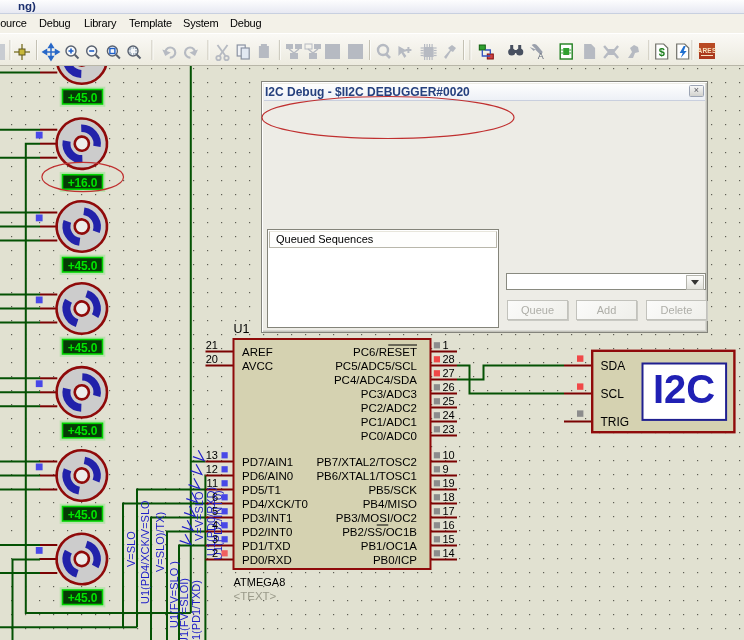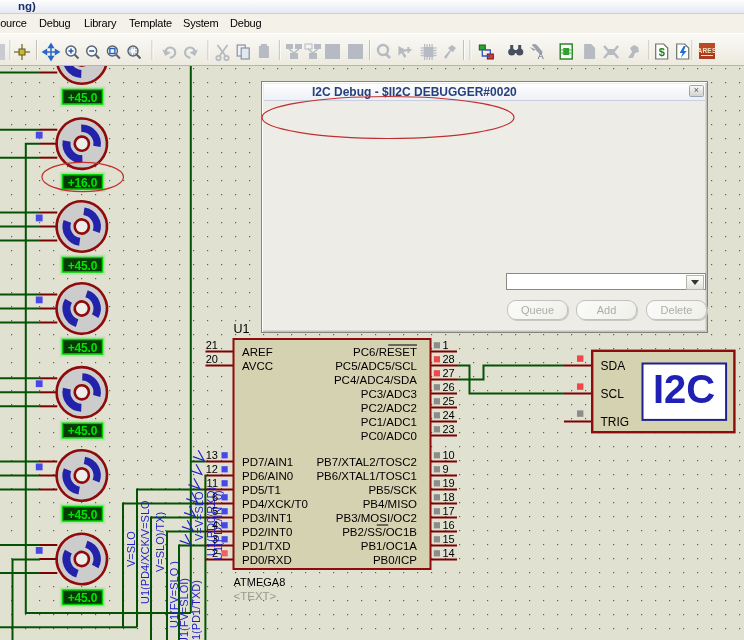--- a/index.html
+++ b/index.html
@@ -12,42 +12,42 @@
 #menubar span{position:absolute;top:3px;}
 #toolbar{position:absolute;left:0;top:33px;width:744px;height:31px;
 background:linear-gradient(to bottom,#FAF9F5,#ECEADF);border-top:1px solid #fff;border-bottom:1px solid #B8B6A8;}
 #canvas{position:absolute;left:0;top:0;}
 
 #dlg{position:absolute;left:261px;top:81px;width:445px;height:250px;
 background:#EDECE6;border:1px solid #84847C;
 box-shadow:inset 1px 1px 0 #fff, inset -1px -1px 0 #C2C2BA, inset -2px -2px 0 #D8D8D2;}
 #dlgtitle{position:absolute;left:2px;top:2px;width:441px;height:16px;
 background:linear-gradient(to bottom,#FEFEFE,#EDF0F6);border-bottom:1px solid #C9CFDE;}
-#dlgtitle .t{position:absolute;left:1px;top:1px;font-size:12px;font-weight:bold;color:#25407E;padding-left:47px;}
+#dlgtitle .t{position:absolute;left:1px;top:1px;font-size:12px;font-weight:bold;color:#25407E;}
 #dlgclose{position:absolute;right:3px;top:3px;width:13px;height:10px;border:1px solid #9CA4B4;border-radius:1.5px;
 background:linear-gradient(to bottom,#F8F8F8,#D2D2CE);font-size:9px;line-height:9px;text-align:center;color:#55565E;}
 .sunken{border:1px solid #7F7F74;background:#fff;}
 #seqpanel{position:absolute;left:5px;top:22px;width:232px;height:120px;}
 #seqtext{position:absolute;left:1.5px;top:3.5px;font-family:"Liberation Mono",monospace;font-size:12px;color:#000;white-space:pre;}
 #hscroll{position:absolute;left:1px;bottom:2px;height:16px;right:1px;background:#F2F1EC;}
 .sbtn{position:absolute;top:0;width:16px;height:16px;background:linear-gradient(to bottom,#FDFDFD,#D8D8D2);
 border:1px solid #B4B4AC;border-radius:2px;box-sizing:border-box;}
 .sbtn svg{display:block;margin:3px auto 0;}
 #sthumb{position:absolute;left:86px;top:0px;width:128px;height:16px;box-sizing:border-box;
 background:linear-gradient(to bottom,#FEFEFE,#CDCDC8);border:1px solid #A8A8A0;border-radius:2px;}
 .listbox{position:absolute;background:#fff;border:1px solid #84847A;}
 .listhead{position:absolute;left:1px;right:1px;top:1px;height:15px;background:#FEFEFD;
 border:1px solid #B9B7AB;border-top-color:#E8E6DC;font-size:11px;color:#000;}
 .listhead span{position:absolute;left:6px;top:1px;}
 #queued{left:5px;top:147px;width:230px;height:97px;}
 #predef{left:244px;top:24px;width:198px;height:160px;}
 #combo{position:absolute;left:244px;top:191px;width:200px;height:17px;background:#fff;border:1px solid #898A80;box-sizing:border-box;}
 #combobtn{position:absolute;right:1px;top:1px;width:16px;height:13px;
 background:linear-gradient(to bottom,#FCFCFA,#E2E2DC);border:1px solid #B4B4AC;}
-.dbtn{position:absolute;top:218px;width:61px;height:20px;box-sizing:border-box;border:1px solid #C2C2BC;border-radius:9px;
+.dbtn{position:absolute;top:218px;width:61px;height:20px;box-sizing:border-box;border:1px solid #C2C2BC;border-radius:0;
 background:linear-gradient(135deg,#FBFBFA,#EFEFEA);box-shadow:1px 1px 0 #C9C9C3;font-size:11px;color:#AEAEA8;text-align:center;line-height:18px;}
 </style>
 </head>
 <body>
 <svg id="canvas" width="744" height="640" viewBox="0 0 744 640">
 <defs>
 <pattern id="grid" x="11" y="12" width="14" height="14" patternUnits="userSpaceOnUse">
  <rect width="14" height="14" fill="#E1E1D1"></rect>
  <rect x="0" y="0" width="1.2" height="1.2" fill="#5E5E54"></rect>
 </pattern>
@@ -503,20 +503,25 @@
         <rect x="0" y="-1" width="16" height="8" fill="#B84A24"></rect>
         <text x="8" y="9" font-size="6.5" font-weight="bold" fill="#F6E2C0" text-anchor="middle" font-family="Liberation Sans" letter-spacing="0.2">ARES</text>
         <line x1="2" y1="11.5" x2="14" y2="11.5" stroke="#F6E2C0" stroke-width="1"></line>
       </g>
     </svg></div>
 <div id="dlg">
  <div id="dlgtitle">
       <span class="t">I2C Debug - $II2C DEBUGGER#0020</span>
     </div>
  <div id="dlgclose">×</div>
+ <div id="queued" class="listbox">
+      <div class="listhead">
+        <span>Queued Sequences</span>
+      </div>
+    </div>
  <div id="combo">
       <div id="combobtn">
         <svg width="8" height="5" style="display:block;margin:4px auto 0">
           <path d="M0,0 L8,0 L4,5 Z" fill="#333"></path>
         </svg>
       </div>
     </div>
  <div class="dbtn" style="left:245px">Queue</div>
  <div class="dbtn" style="left:314px">Add</div>
  <div class="dbtn" style="left:384px">Delete</div>

